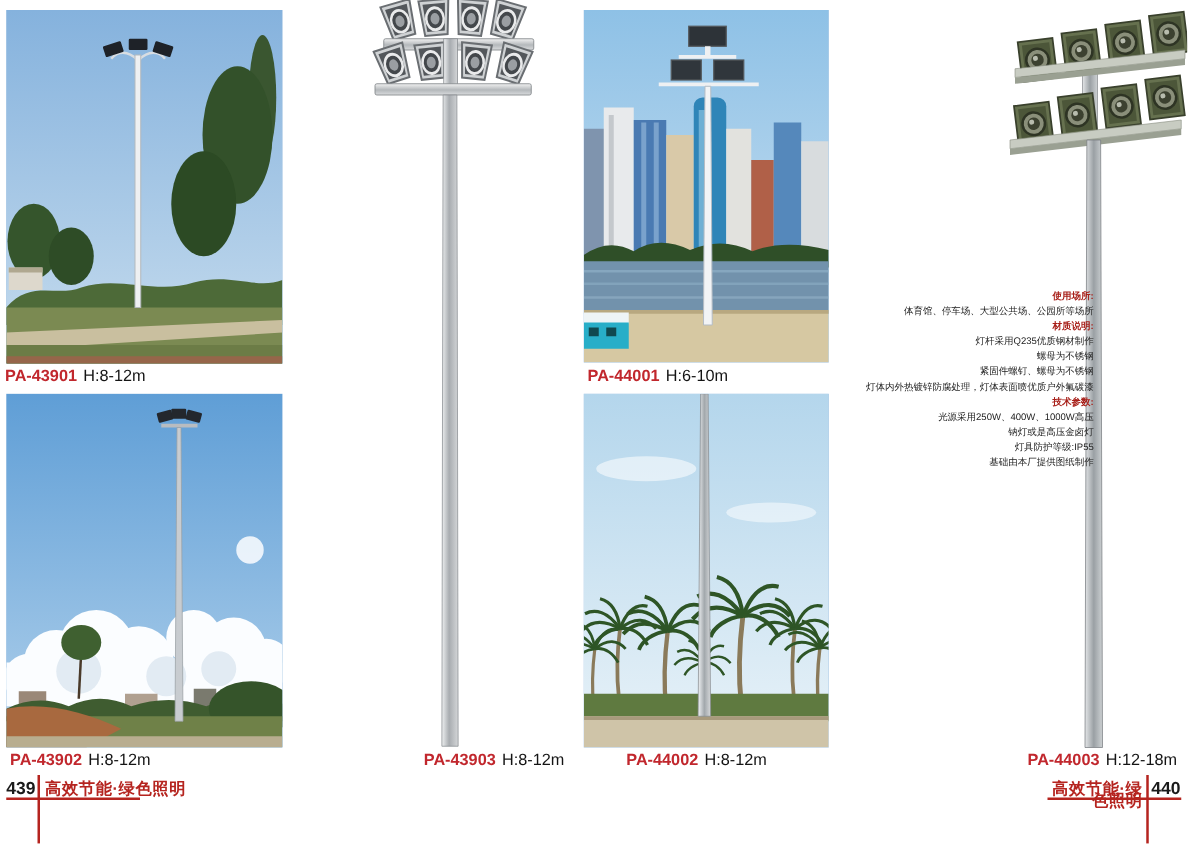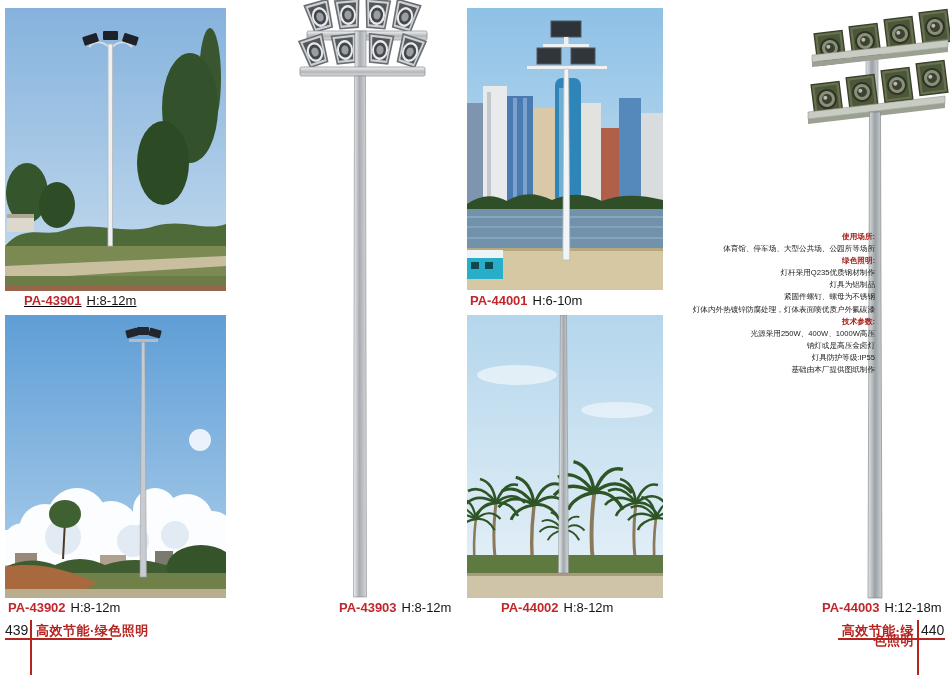--- a/index.html
+++ b/index.html
@@ -8,21 +8,21 @@
   .photo{position:absolute;overflow:hidden;background:#9cc0e2;}
   .render{position:absolute;}
   .plabel{position:absolute;font-size:13px;white-space:nowrap;line-height:16px;}
   .plabel .code{color:#c1272d;font-weight:bold;}
   .plabel .h{color:#141414;margin-left:5px;}
   .info{position:absolute;left:685px;top:231px;width:190px;font-size:7.6px;line-height:12.1px;
         color:#222;letter-spacing:0px;white-space:nowrap;text-align:right;}
   .info .hd{color:#a8201a;font-weight:bold;}
   .rule-h{position:absolute;height:2px;background:#b5241f;}
   .rule-v{position:absolute;width:2px;background:#b5241f;}
-  .pagenum{position:absolute;font-size:14px;font-weight:normal;color:#1a1a1a;top:622px;line-height:16px;}
+  .pagenum{position:absolute;font-size:14px;font-weight:bold;color:#1a1a1a;top:622px;line-height:16px;}
   .slogan{position:absolute;font-size:13px;font-weight:bold;color:#b5241f;top:626px;line-height:10px;letter-spacing:.5px;}
   svg{display:block;}
 </style>
 </head>
 <body>
 
 <div class="page">
 
   <div class="photo" style="left:5px;top:8px;width:221px;height:283px;">
     <svg width="221" height="283" viewBox="0 0 221 283">
@@ -270,21 +270,21 @@
         <use href="#flood44" transform="translate(62,92) rotate(-7)"></use>
         <use href="#flood44" transform="translate(97,85) rotate(-7)"></use>
         <use href="#flood44" transform="translate(132,78) rotate(-7)"></use>
       </g>
       <polygon points="8,112 145,96 145,103 8,119" fill="#c8ccc2" stroke="#8a8e82" stroke-width="0.5"></polygon>
       <polygon points="8,119 145,103 145,108 8,124" fill="#9aa092"></polygon>
       <polygon points="69.5,112 80.5,112 82,598 68,598" fill="url(#p44pole)" stroke="#787c80" stroke-width="0.6"></polygon>
     </svg>
   </div>
 
-  <div class="plabel" style="left:24px;top:293px;text-decoration:underline;">
+  <div class="plabel" style="left:4px;top:293px;">
     <span class="code">PA-43901</span><span class="h">H:8-12m</span>
   </div>
   <div class="plabel" style="left:8px;top:600px;">
     <span class="code">PA-43902</span><span class="h">H:8-12m</span>
   </div>
   <div class="plabel" style="left:339px;top:600px;">
     <span class="code">PA-43903</span><span class="h">H:8-12m</span>
   </div>
   <div class="plabel" style="left:470px;top:293px;">
     <span class="code">PA-44001</span><span class="h">H:6-10m</span>
@@ -292,23 +292,23 @@
   <div class="plabel" style="left:470px;top:600px;margin-left:31px;">
     <span class="code">PA-44002</span><span class="h">H:8-12m</span>
   </div>
   <div class="plabel" style="left:822px;top:600px;text-align:right;">
     <span class="code">PA-44003</span><span class="h">H:12-18m</span>
   </div>
 
   <div class="info">
     <div class="hd">使用场所:</div>
     <div>体育馆、停车场、大型公共场、公园所等场所</div>
-    <div class="hd">绿色照明:</div>
+    <div class="hd">材质说明:</div>
     <div>灯杆采用Q235优质钢材制作</div>
-    <div>灯具为铝制品</div>
+    <div>螺母为不锈钢</div>
     <div>紧固件螺钉、螺母为不锈钢</div>
     <div>灯体内外热镀锌防腐处理，灯体表面喷优质户外氟碳漆</div>
     <div class="hd">技术参数:</div>
     <div>光源采用250W、400W、1000W高压</div>
     <div>钠灯或是高压金卤灯</div>
     <div>灯具防护等级:IP55</div>
     <div>基础由本厂提供图纸制作</div>
   </div>
 
   <div class="pagenum" style="left:5px;">439</div>

